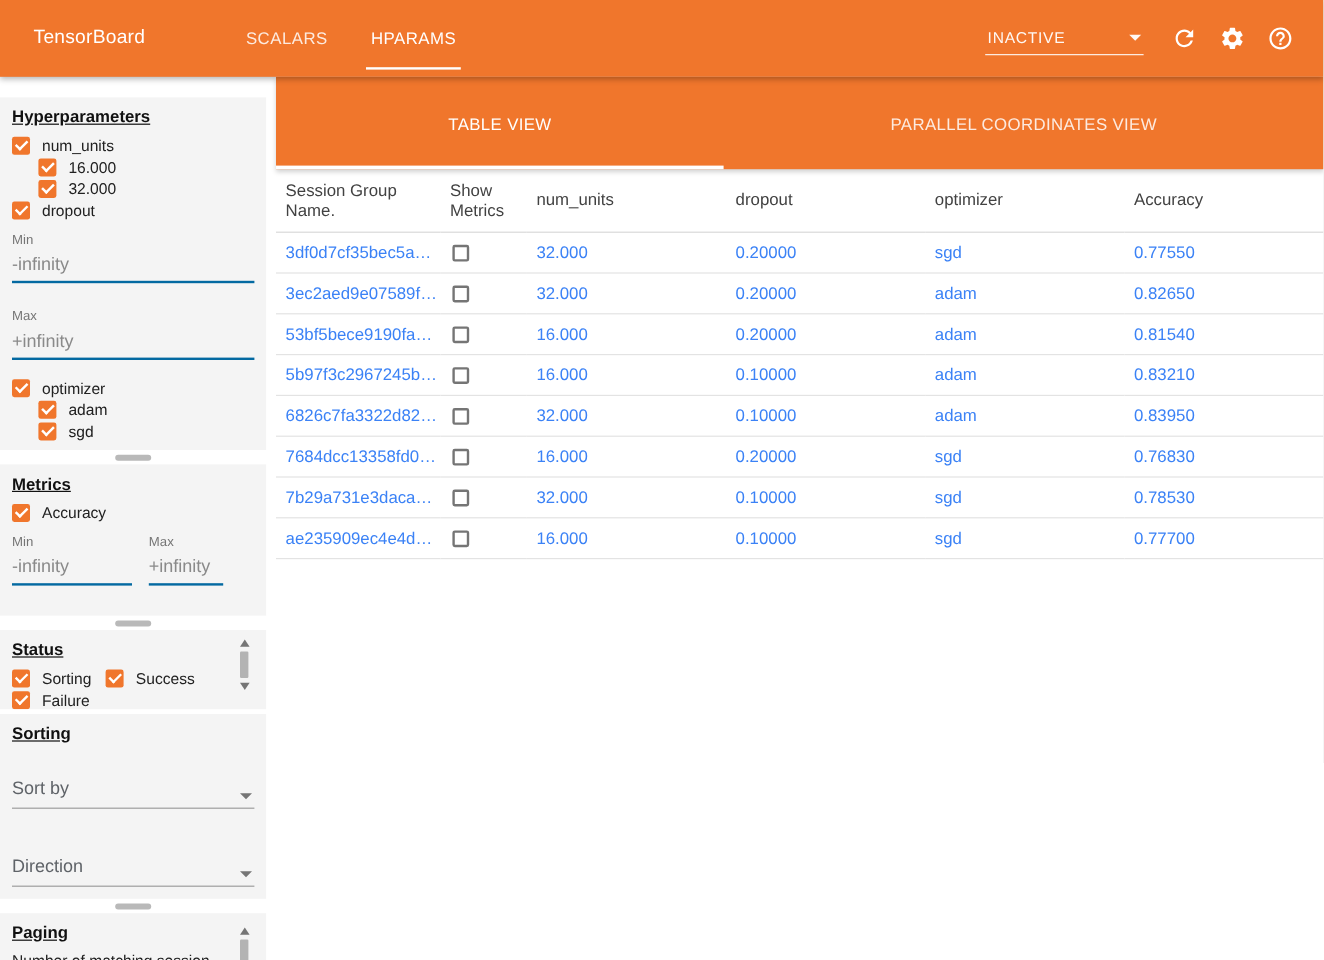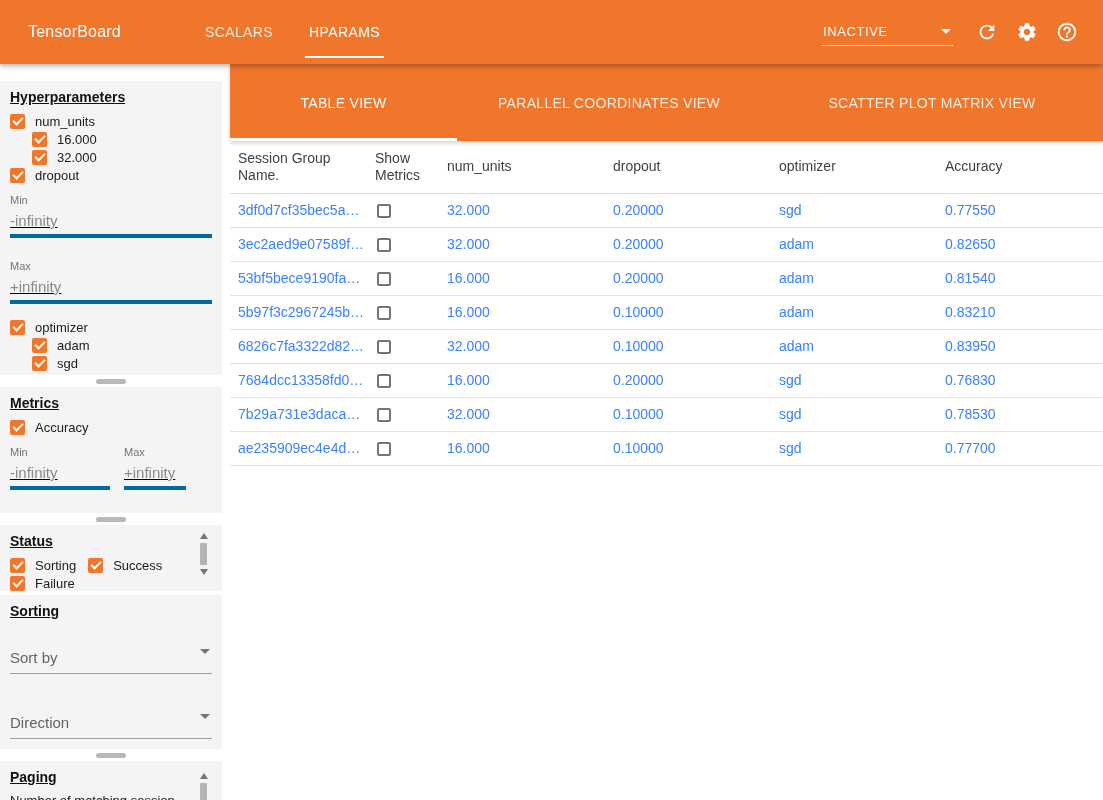--- a/index.html
+++ b/index.html
@@ -35,33 +35,33 @@
   .panel-heading { font-size:14px; font-weight:700; color:#111; text-decoration:underline; padding-top:8px;
                    margin-bottom:7px; line-height:16px; }
   .cb-row { display:flex; align-items:center; height:18px; gap:10px; font-size:13px; color:#212121; cursor:pointer; }
   .indent { margin-left:22px; }
   .gap-top { margin-top:14px; }
   .cb { width:15px; height:15px; border-radius:2px; background:var(--accent); position:relative; flex:none; }
   .cb::after { content:""; position:absolute; left:4.5px; top:1px; width:4px; height:8px;
                border:solid #fff; border-width:0 2px 2px 0; transform:rotate(45deg); }
   .f-label { font-size:11px; color:#757575; margin-top:10px; line-height:12px; }
   .f-label.f-gap { margin-top:22px; }
-  .u-input { display:block; width:100%; border:none; border-bottom:4px solid #0369a1; background:transparent;
-             font-family:inherit; font-size:15px; color:#000000; padding:6px 0 5px 0; outline:none;text-decoration:underline; }
+  .u-input { display:block; width:100%; border:none; border-bottom:2px solid #0369a1; background:transparent;
+             font-family:inherit; font-size:15px; color:#000000; padding:6px 0 5px 0; outline:none; }
   .u-input::placeholder { color:#8a8a8a; opacity:1; }
   .panel-hparams { height:294px; }
   .panel-metrics { height:126px; }
   .minmax { display:flex; gap:14px; }
   .mm-min { width:100px; flex:none; }
   .mm-max { width:62px; flex:none; }
   .panel-status { height:66px; }
   .status-list { display:flex; flex-wrap:wrap; padding-right:26px; }
   .status-item { margin-right:12px; margin-bottom:0; }
   .panel-sorting { height:154px; }
-  .dropdown { display:flex; align-items:flex-start; justify-content:space-between; border-bottom:1px solid #9e9e9e;
+  .dropdown { display:flex; align-items:flex-end; justify-content:space-between; border-bottom:1px solid #9e9e9e;
               padding:6px 2px 7px 0; font-size:15px; color:#5f6368; margin-top:24px; cursor:pointer; }
   .dropdown.dd2 { margin-top:34px; }
   .panel-paging { flex:1; }
   .paging-text { font-size:13px; color:#212121; line-height:17px; margin-top:7px; padding-right:32px; }
   .gap { height:12px; display:flex; align-items:center; justify-content:center; background:#fff; flex:none; }
   .gap.small { height:4px; }
   .drag-handle { width:30px; height:5px; border-radius:2.5px; background:#b9b9b9; cursor:row-resize; }
   .vscroll { position:absolute; right:14px; top:8px; width:9px; display:flex; flex-direction:column; align-items:center; }
   .scroll-arrow { width:0; height:0; border-left:4px solid transparent; border-right:4px solid transparent; cursor:pointer; }
   .scroll-arrow.up { border-bottom:6px solid #757575; }
@@ -238,21 +238,20 @@
         <div class="scroll-arrow up"></div>
         <div class="scroll-thumb"></div>
       </div>
     </section>
   </aside>
 
   <main class="main">
     <div class="view-tabs">
       <div class="view-tab vt0 active">TABLE VIEW</div>
       <div class="view-tab vt1">PARALLEL COORDINATES VIEW</div>
-      <div class="view-tab vt2">SCATTER PLOT MATRIX VIEW</div>
     </div>
 
     <table class="sg-table">
       <colgroup>
           <col class="c0">
           <col class="c1">
           <col class="c2">
           <col class="c3">
           <col class="c4">
           <col class="c5">

